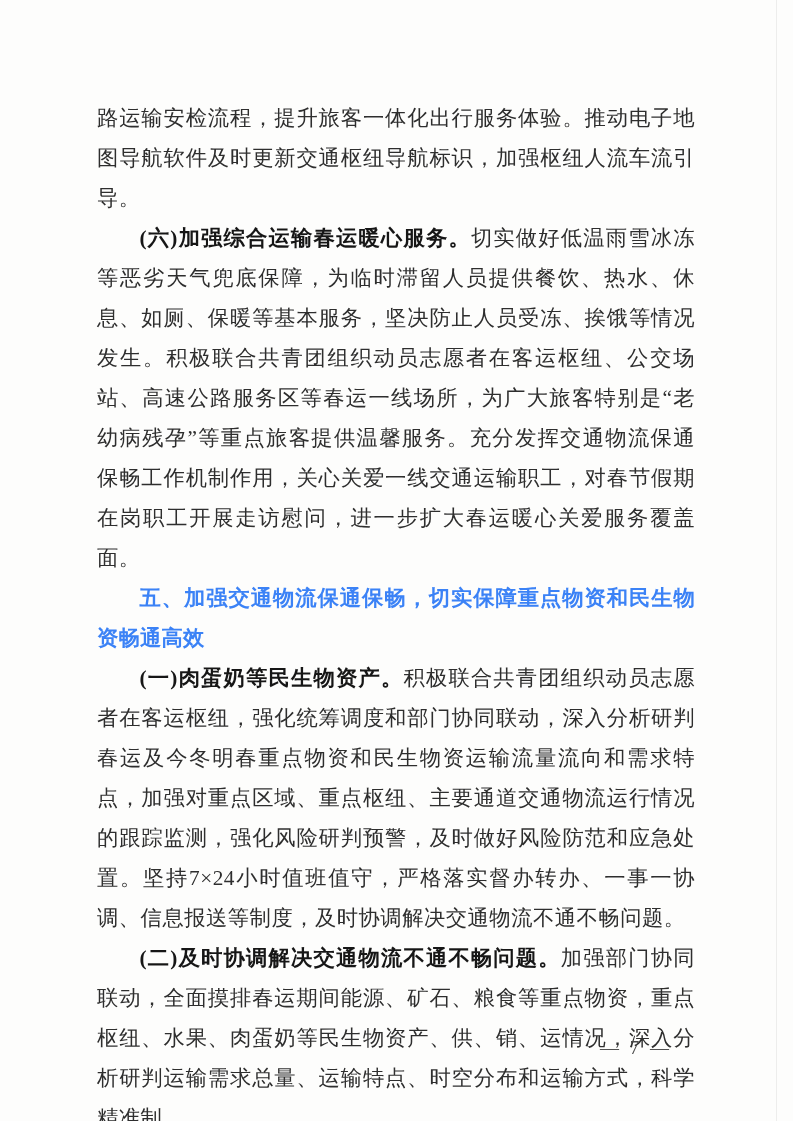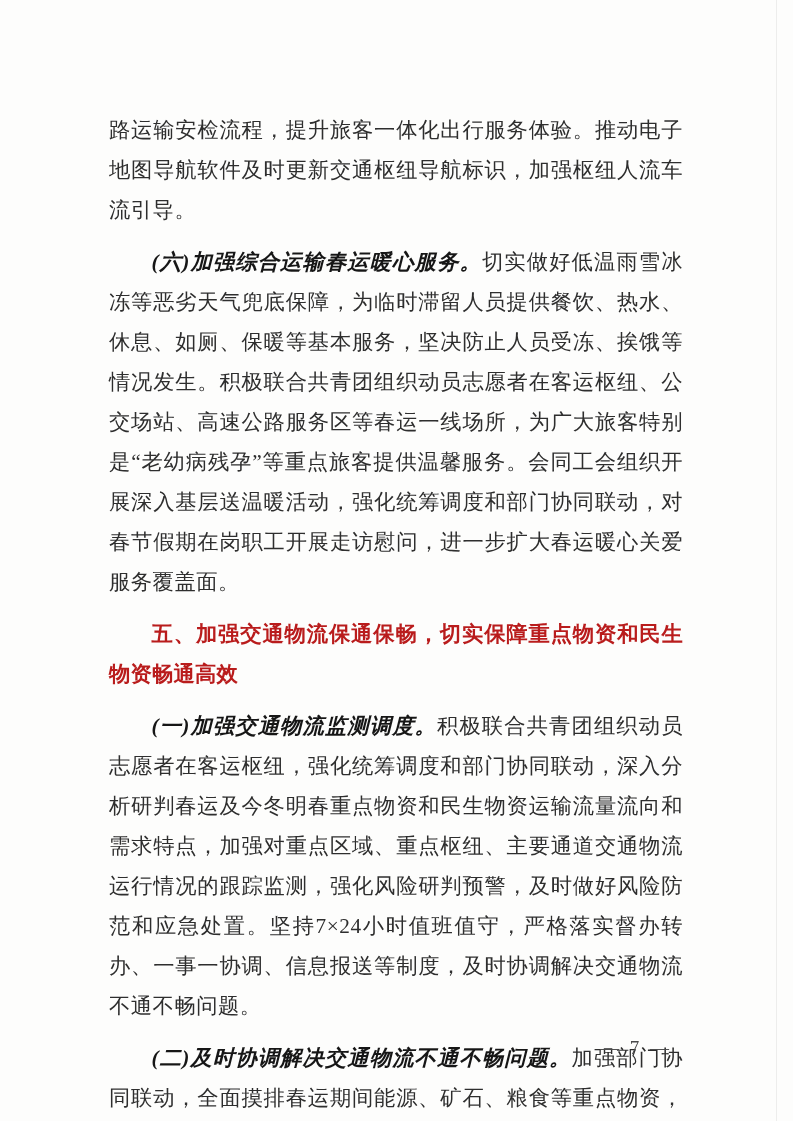--- a/index.html
+++ b/index.html
@@ -31,35 +31,34 @@
     left: 97px;
     width: 598px;
     color: #2e2e2e;
     font-size: 21.3px;
     line-height: 40px;
     text-align: justify;
     text-align-last: left;
     letter-spacing: 0.5px;
   }
   .para {
-    margin: 12px;
+    margin: 0;
     text-indent: 2em;
   }
   .para.no-indent {
     text-indent: 0;
   }
   .para .lead {
     font-weight: bold;
     color: #161616;
-    font-style: italic;
   }
   .para.heading {
     font-family: Liberation Serif, serif;
     font-weight: bold;
-    color: #b91c1c;
+    color: #3b82f6;
     letter-spacing: 0.2px;
   }
   .page-number {
     position: absolute;
     top: 1036px;
     right: 121px;
     font-size: 19px;
     line-height: 24px;
     color: #4a4a4a;
     font-family: "Liberation Serif", "DejaVu Serif", serif;
@@ -70,24 +69,24 @@
 </head>
 <body>
 
 <div class="page">
   <div class="scan-edge"></div>
 
   <div class="content">
 
     <p class="para no-indent"><b class="lead"></b><span>路运输安检流程，提升旅客一体化出行服务体验。推动电子地图导航软件及时更新交通枢纽导航标识，加强枢纽人流车流引导。</span></p>
 
-    <p class="para"><b class="lead">(六)加强综合运输春运暖心服务。</b><span>切实做好低温雨雪冰冻等恶劣天气兜底保障，为临时滞留人员提供餐饮、热水、休息、如厕、保暖等基本服务，坚决防止人员受冻、挨饿等情况发生。积极联合共青团组织动员志愿者在客运枢纽、公交场站、高速公路服务区等春运一线场所，为广大旅客特别是“老幼病残孕”等重点旅客提供温馨服务。会同工会组织开展深入基层送温暖活动，强化统筹调度和部门协同联动，对春节假期在岗职工开展走访慰问，进一步扩大春运暖心关爱服务覆盖面。</span></p>
+    <p class="para"><b class="lead">(六)加强综合运输春运暖心服务。</b><span>切实做好低温雨雪冰冻等恶劣天气兜底保障，为临时滞留人员提供餐饮、热水、休息、如厕、保暖等基本服务，坚决防止人员受冻、挨饿等情况发生。积极联合共青团组织动员志愿者在客运枢纽、公交场站、高速公路服务区等春运一线场所，为广大旅客特别是“老幼病残孕”等重点旅客提供温馨服务。充分发挥交通物流保通保畅工作机制作用，关心关爱一线交通运输职工，对春节假期在岗职工开展走访慰问，进一步扩大春运暖心关爱服务覆盖面。</span></p>
 
     <p class="para heading"><span>五、加强交通物流保通保畅，切实保障重点物资和民生物资畅通高效</span></p>
 
-    <p class="para"><b class="lead">(一)加强交通物流监测调度。</b><span>积极联合共青团组织动员志愿者在客运枢纽，强化统筹调度和部门协同联动，深入分析研判春运及今冬明春重点物资和民生物资运输流量流向和需求特点，加强对重点区域、重点枢纽、主要通道交通物流运行情况的跟踪监测，强化风险研判预警，及时做好风险防范和应急处置。坚持7×24小时值班值守，严格落实督办转办、一事一协调、信息报送等制度，及时协调解决交通物流不通不畅问题。</span></p>
+    <p class="para"><b class="lead">(一)肉蛋奶等民生物资产。</b><span>积极联合共青团组织动员志愿者在客运枢纽，强化统筹调度和部门协同联动，深入分析研判春运及今冬明春重点物资和民生物资运输流量流向和需求特点，加强对重点区域、重点枢纽、主要通道交通物流运行情况的跟踪监测，强化风险研判预警，及时做好风险防范和应急处置。坚持7×24小时值班值守，严格落实督办转办、一事一协调、信息报送等制度，及时协调解决交通物流不通不畅问题。</span></p>
 
     <p class="para"><b class="lead">(二)及时协调解决交通物流不通不畅问题。</b><span>加强部门协同联动，全面摸排春运期间能源、矿石、粮食等重点物资，重点枢纽、水果、肉蛋奶等民生物资产、供、销、运情况，深入分析研判运输需求总量、运输特点、时空分布和运输方式，科学精准制</span></p>
 
   </div>
 
   <div class="page-number">— 7 —</div>
 </div>
 
 </body></html>

